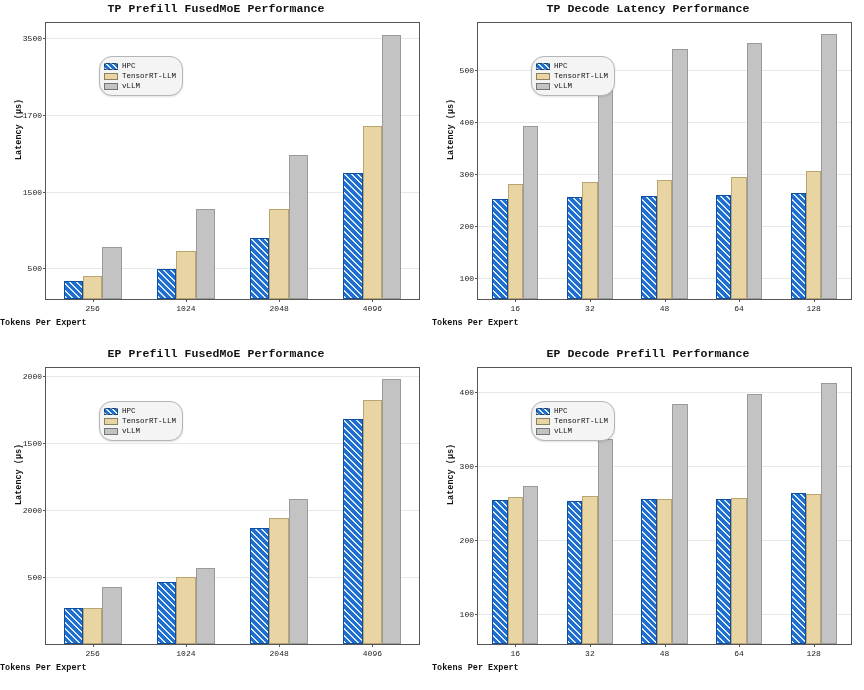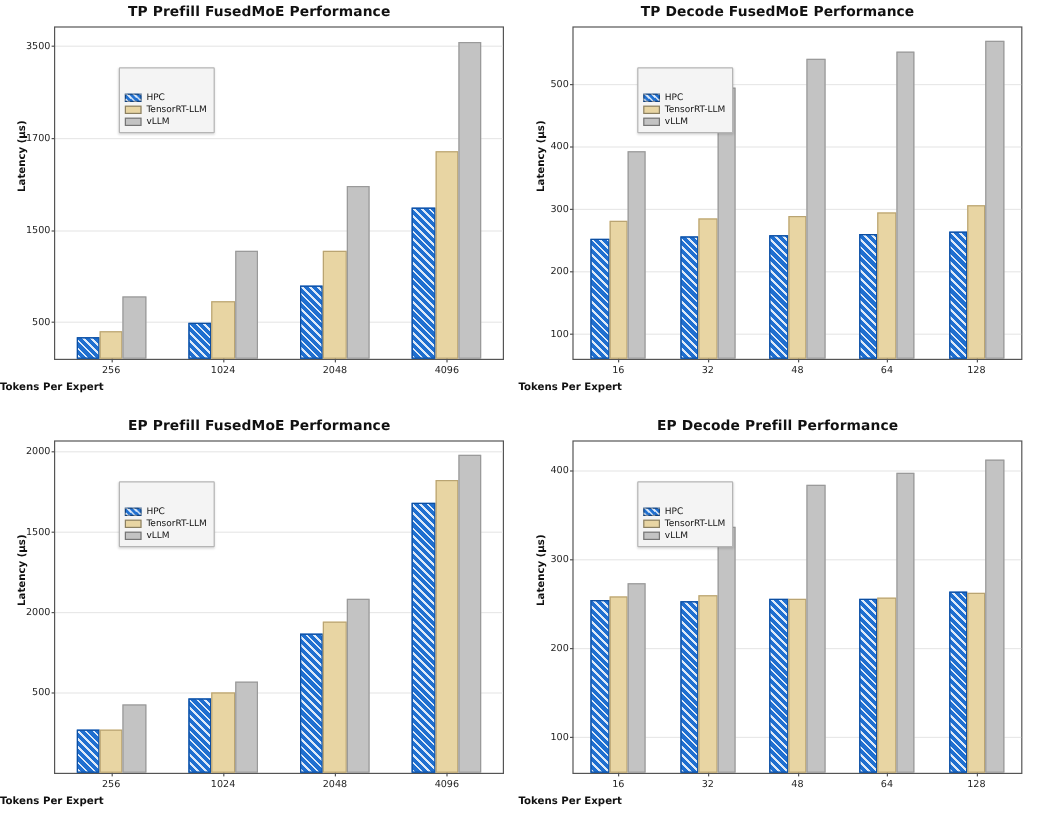--- a/index.html
+++ b/index.html
@@ -13,20 +13,21 @@
     font-family: "DejaVu Sans", "Liberation Sans", sans-serif;
     color: #1a1a1a;
     overflow: hidden;
   }
   .grid {
     display: grid;
     grid-template-columns: 432px 432px;
     grid-template-rows: 345px 345px;
     width: 850px;
     height: 690px;
+    font-family: Liberation Mono, monospace;
   }
   .panel {
     position: relative;
     box-sizing: border-box;
   }
   .panel-title {
     position: absolute;
     top: 4px;
     left: 0;
     right: 0;
@@ -131,22 +132,22 @@
     transform: rotate(-90deg);
     font-size: 8.5px;
     font-weight: bold;
     color: #111;
     white-space: nowrap;
   }
   .legend {
     position: absolute;
     background: #f4f4f4;
     border: 1px solid #b5b5b5;
-    border-radius: 1px;
-    padding: 19px 6px 4px 4px;
+    border-radius: 13px;
+    padding: 4px 6px 4px 4px;
     font-size: 7.5px;
     line-height: 10px;
     color: #111;
     box-shadow: 0 1px 2px rgba(0,0,0,0.12);
   }
   .legend-row {
     display: flex;
     align-items: center;
     gap: 4px;
     height: 10px;
@@ -225,21 +226,21 @@
         <span>TensorRT-LLM</span>
       </div>
       <div class="legend-row">
         <span class="swatch vllm"></span>
         <span>vLLM</span>
       </div>
     </div>
   </div>
 
   <div class="panel">
-    <div class="panel-title" style="top: 2px;">TP Decode FusedMoE Performance</div>
+    <div class="panel-title" style="top: 2px;">TP Decode Latency Performance</div>
     <div class="panel-subtitle" style="top: 27px;">Lower values indicate better performance</div>
     <div class="plot" style="left: 45px; top: 22px; width: 375px; height: 278px;">
         <div class="gridline" style="top: 255.17px;"></div>
         <div class="ytick" style="top: 255.17px;">100</div>
         <div class="ytick-mark" style="top: 255.17px;"></div>
         <div class="gridline" style="top: 203.094px;"></div>
         <div class="ytick" style="top: 203.094px;">200</div>
         <div class="ytick-mark" style="top: 203.094px;"></div>
         <div class="gridline" style="top: 151.019px;"></div>
         <div class="ytick" style="top: 151.019px;">300</div>

